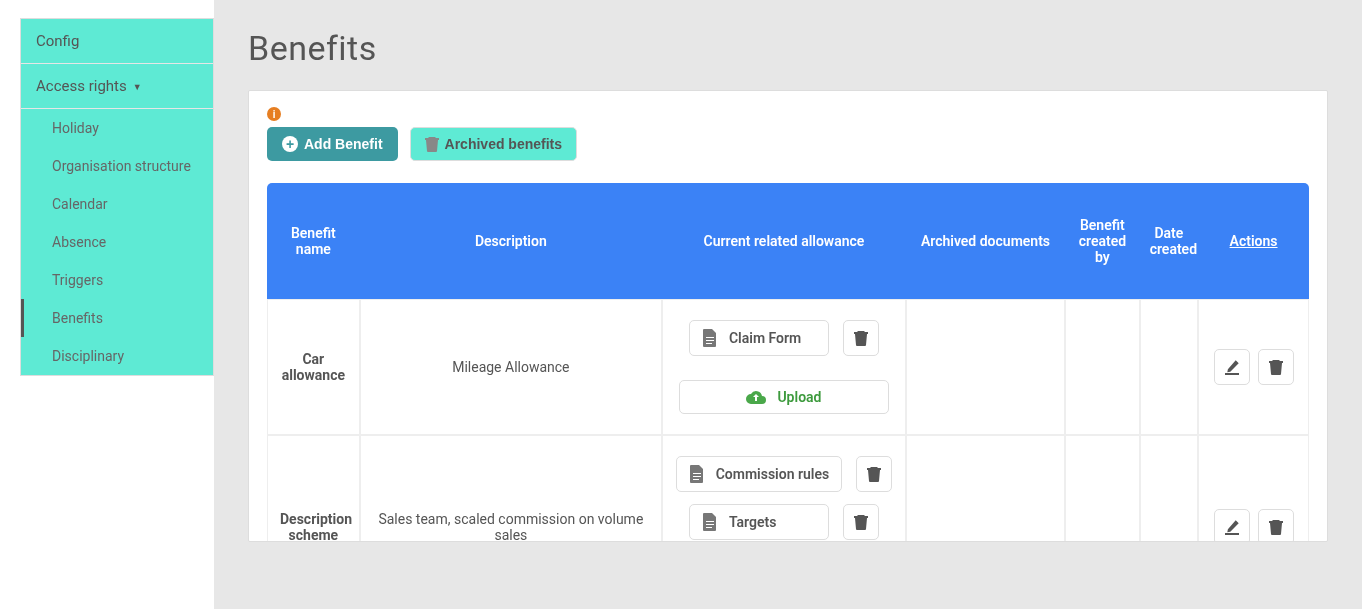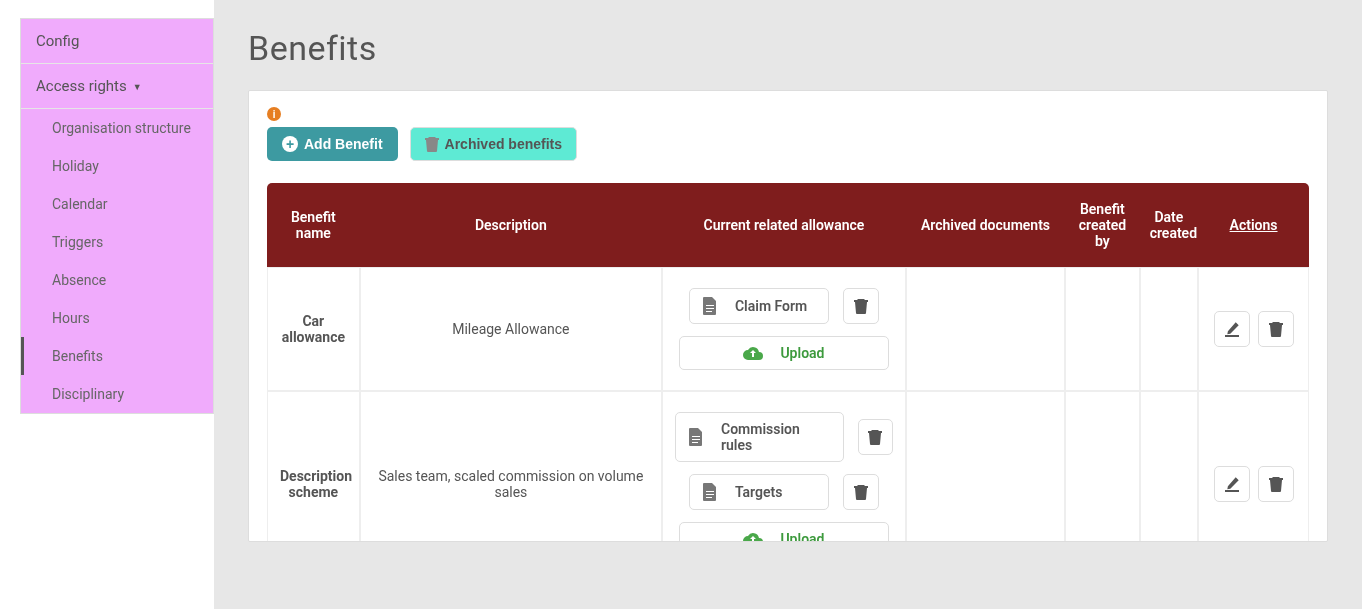--- a/index.html
+++ b/index.html
@@ -10,21 +10,21 @@
     font-size: 14px;
   }
   .layout { display: flex; min-height: 609px; }
   .sidebar {
     width: 214px;
     background: #fff;
     flex-shrink: 0;
     position: relative;
   }
   .sidebar-wrap {
-    background: #f0abfc;
+    background: #5eead4;
     border: 1px solid #ddd;
     margin-left: 20px;
     margin-top: 18px;
   }
   .nav-top-item {
     padding: 13px 15px;
     border-bottom: 1px solid #e6e6e6;
     cursor: pointer;
     font-size: 15px;
     color: #555;
@@ -91,23 +91,23 @@
     display:inline-flex;align-items:center;justify-content:center;font-weight:bold;font-size:14px;line-height:1;
   }
   .trash-g { color:#888; }
   table.grid {
     width: 100%;
     border-collapse: separate;
     border-spacing: 0;
     table-layout: fixed;
   }
   table.grid thead th {
-    background:#7f1d1d; color:#fff;
+    background:#3b82f6; color:#fff;
     font-weight:600; font-size:14px;
-    padding: 18px 10px;
+    padding: 34px 10px;
     text-align:center;
   }
   table.grid thead th:first-child { border-top-left-radius:5px; }
   table.grid thead th:last-child  { border-top-right-radius:5px;text-decoration:underline; }
   table.grid tbody td {
     border: 1px solid #eee;
     padding: 20px 12px;
     text-align:center;
     vertical-align: middle;
     font-size: 14px;
@@ -116,26 +116,26 @@
   .col-name { width:92px; font-weight:700; }
   .col-desc { width: 300px; }
   .col-docs { width: 242px; }
   .col-archdocs { width: 158px; }
   .col-createdby { width: 74px; }
   .col-date { width: 58px; }
   .col-actions { width: 110px; }
   .doc-row { display:flex; align-items:center; gap:14px; justify-content:center; margin-bottom:12px; }
   .doc-row:last-child{margin-bottom:0;}
   .doc-chip {
-    display:flex; align-items:center; gap:17px;
+    display:flex; align-items:center; gap:11px;
     background:#fff; border:1px solid #ddd; border-radius:5px;
     padding: 8px 12px; min-width:140px; text-align:left;
     font-weight:600; color:#555;
   }
-  .doc-chip.wide { width: 210px; justify-content:center; color:#3d9a3d; }
+  .doc-chip.wide { width: 210px; justify-content:center; color:#3d9a3d;margin-top:12px; }
   .icon-btn {
     width:36px;height:36px;border:1px solid #ddd;border-radius:5px;background:#fff;
     display:inline-flex;align-items:center;justify-content:center;cursor:pointer;color:#555;
   }
   .actions-wrap{ display:flex; gap:8px; justify-content:center; }
   svg { display:block; }
 </style>
 </head>
 <body>
 
@@ -143,26 +143,25 @@
   <aside class="sidebar">
     <div class="sidebar-wrap">
       <div class="nav-top-item">
         <span>Config</span>
       </div>
       <div class="nav-top-item">
         <span>Access rights</span>
         <span class="caret">▼</span>
       </div>
       <ul class="nav-sub" id="nav-sub">
+          <li>Holiday</li>
           <li>Organisation structure</li>
-          <li>Holiday</li>
           <li>Calendar</li>
+          <li>Absence</li>
           <li>Triggers</li>
-          <li>Absence</li>
-          <li>Hours</li>
           <li class="active">Benefits</li>
           <li>Disciplinary</li>
         </ul>
     </div>
   </aside>
 
   <main class="main">
     <h1 class="page-title">Benefits</h1>
 
     <div class="panel">

